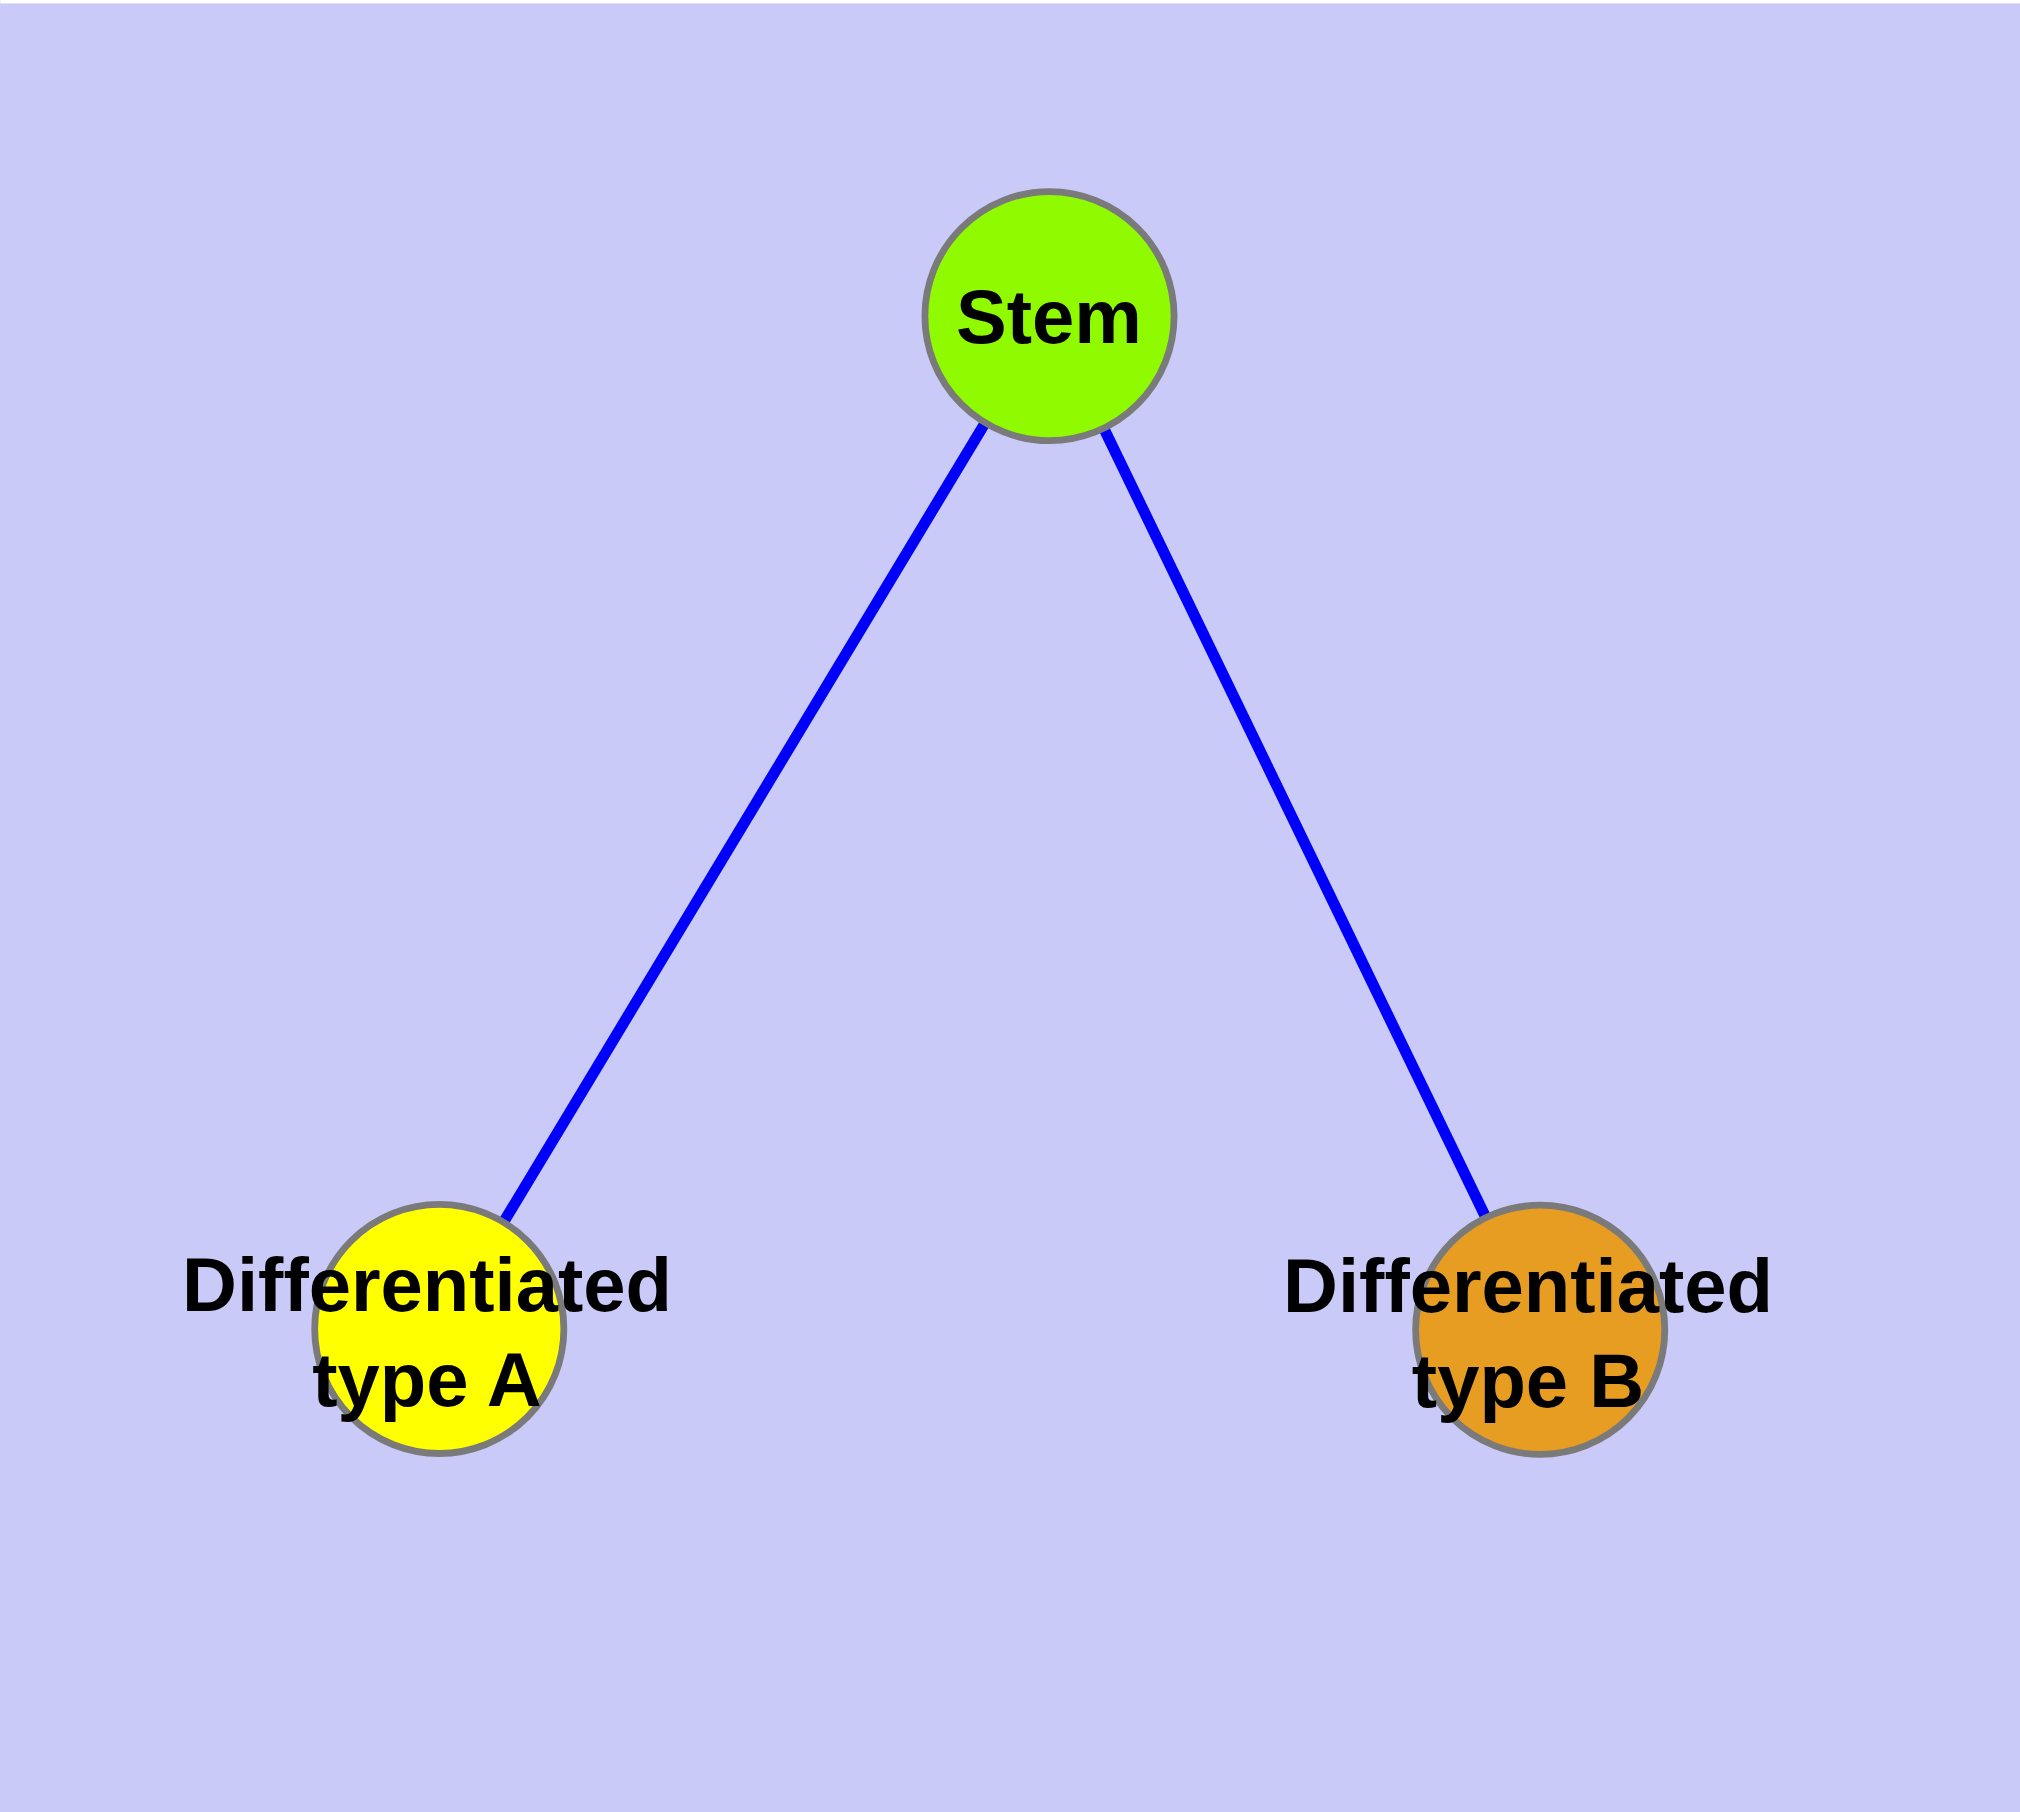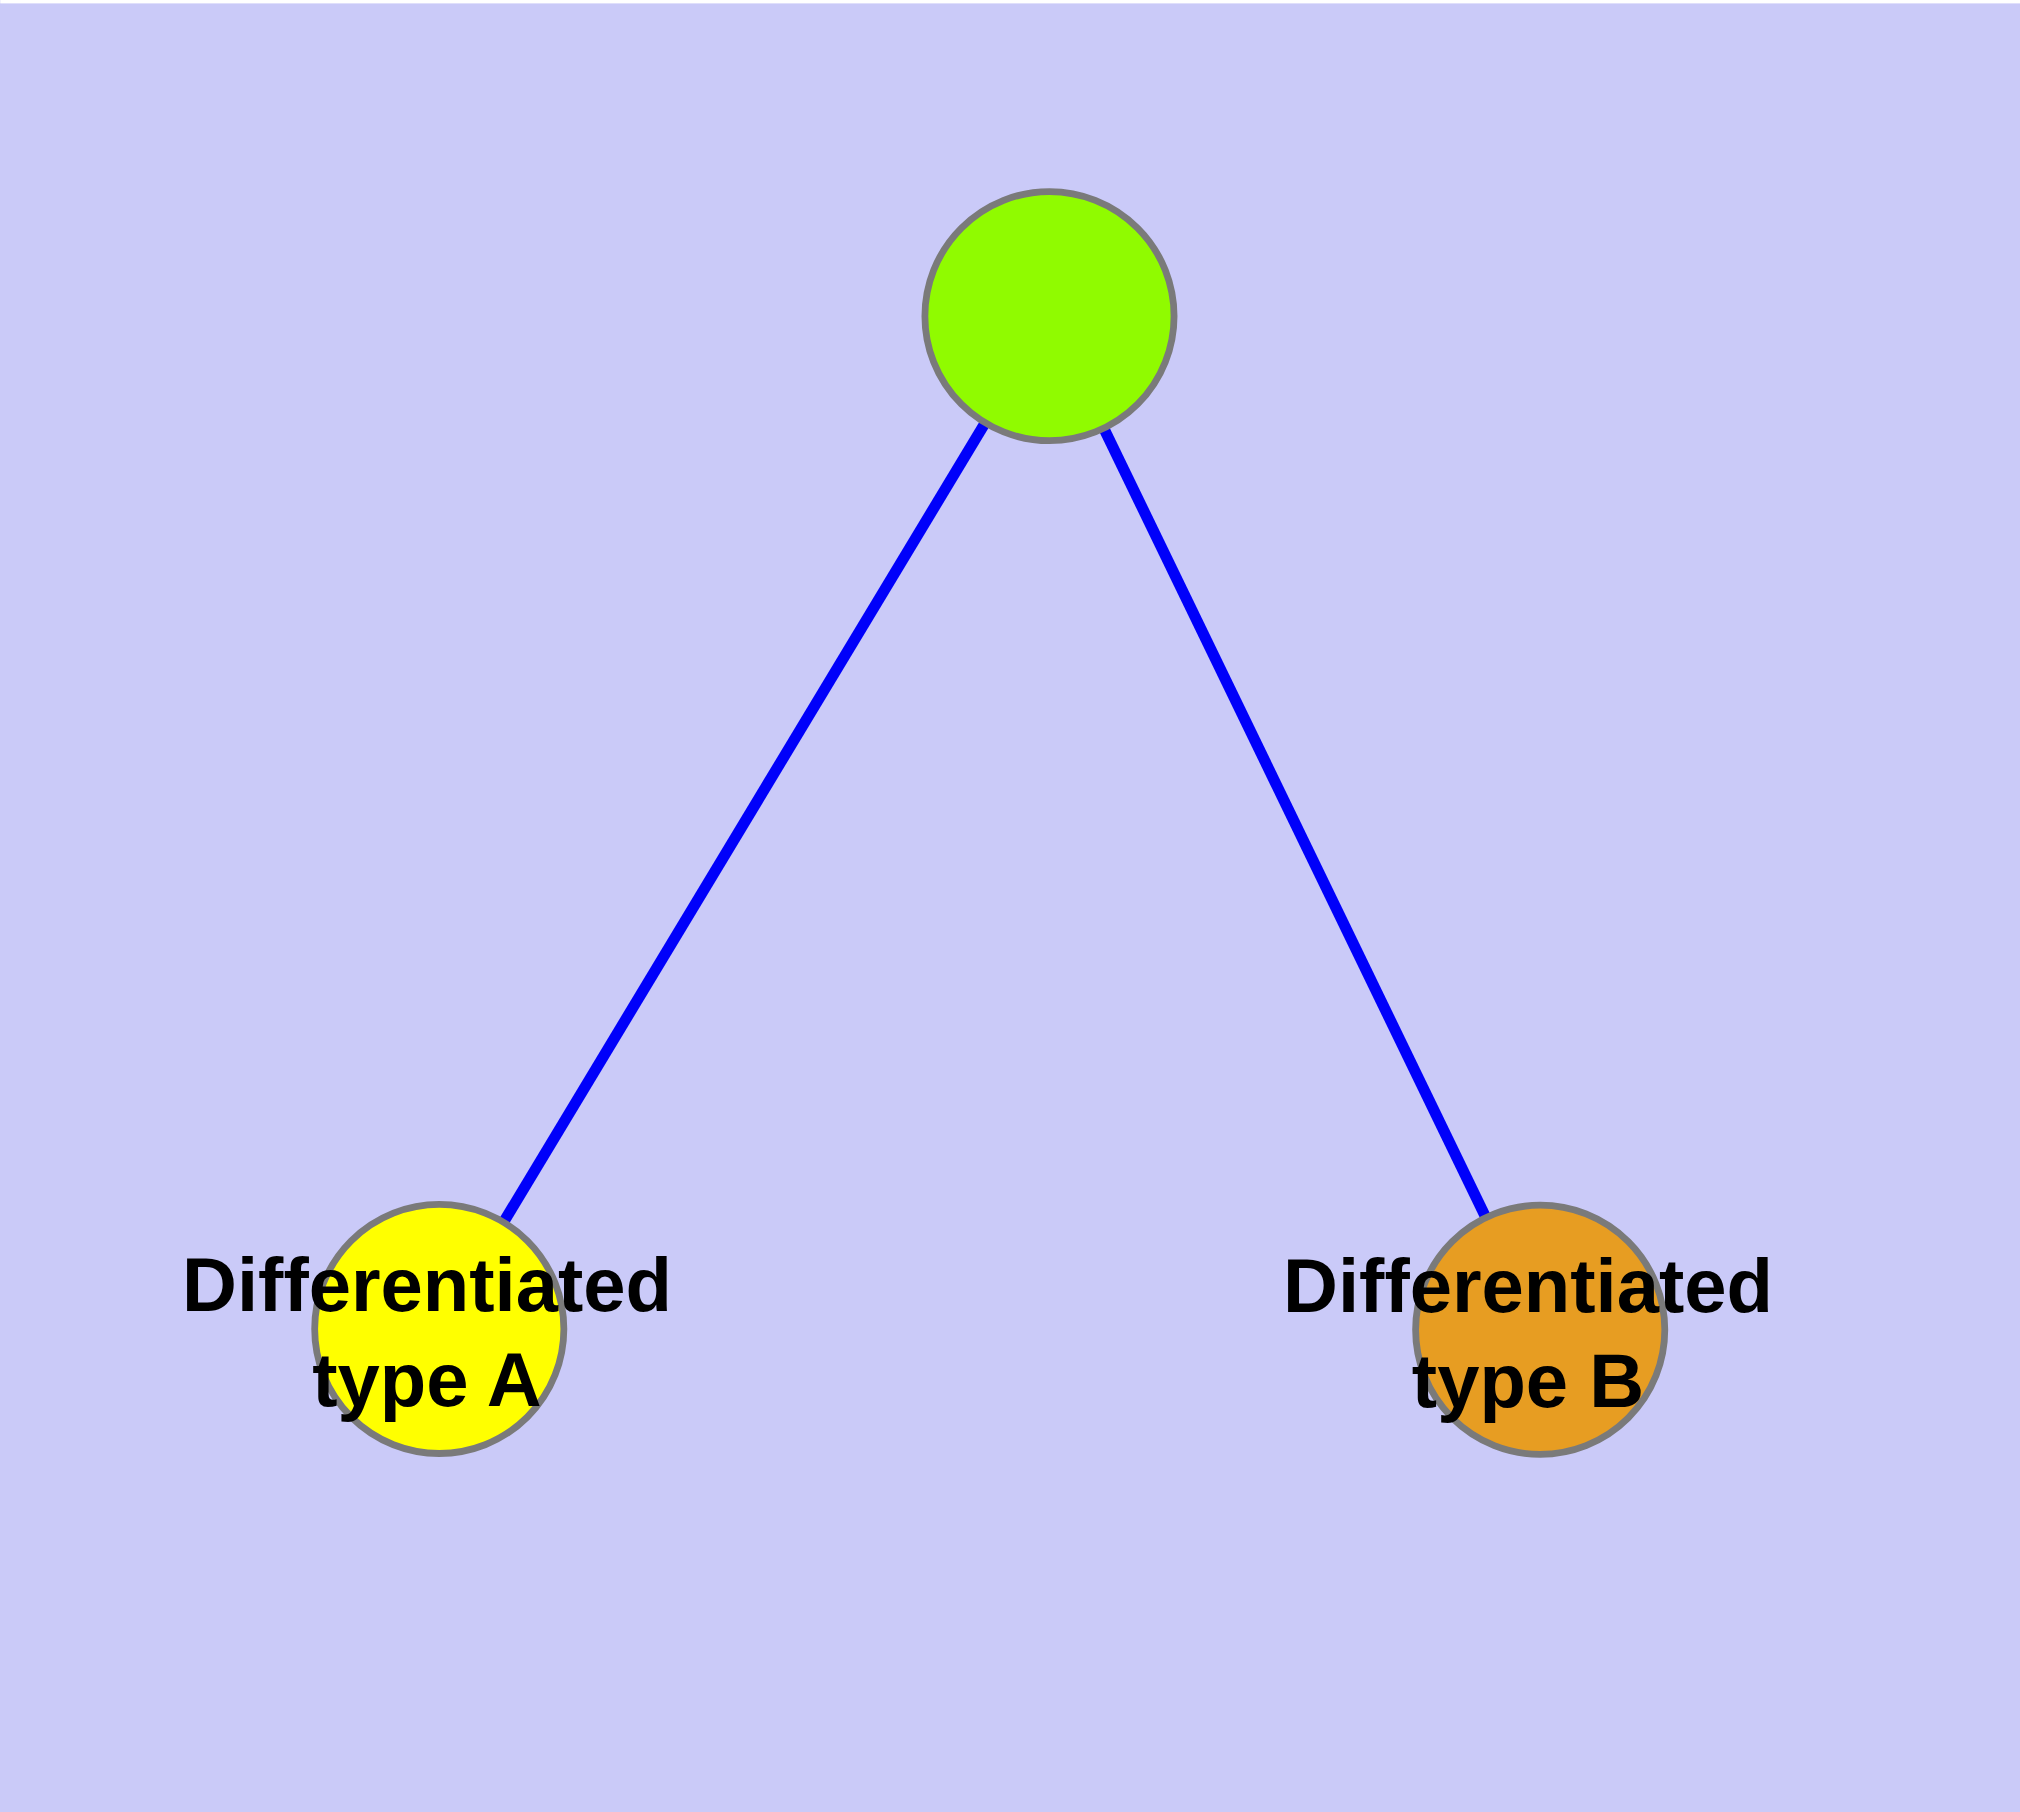--- a/index.html
+++ b/index.html
@@ -58,20 +58,21 @@
 
     <line class="edge-line" x1="1238" y1="373" x2="1817" y2="1569" stroke="#0000FA"></line>
 
     <circle class="node-circle" cx="1238" cy="373" r="147" fill="#90FB00"></circle>
 
     <circle class="node-circle" cx="518" cy="1568" r="147" fill="#FFFF00"></circle>
 
     <circle class="node-circle" cx="1817" cy="1569" r="147" fill="#E79D22"></circle>
   </svg>
 
+  <div class="node-label label-stem">Stem</div>
 
   <div class="node-label label-a">Differentiated
 type A</div>
 
   <div class="node-label label-b">Differentiated
 type B</div>
 
 </div>
 
 

